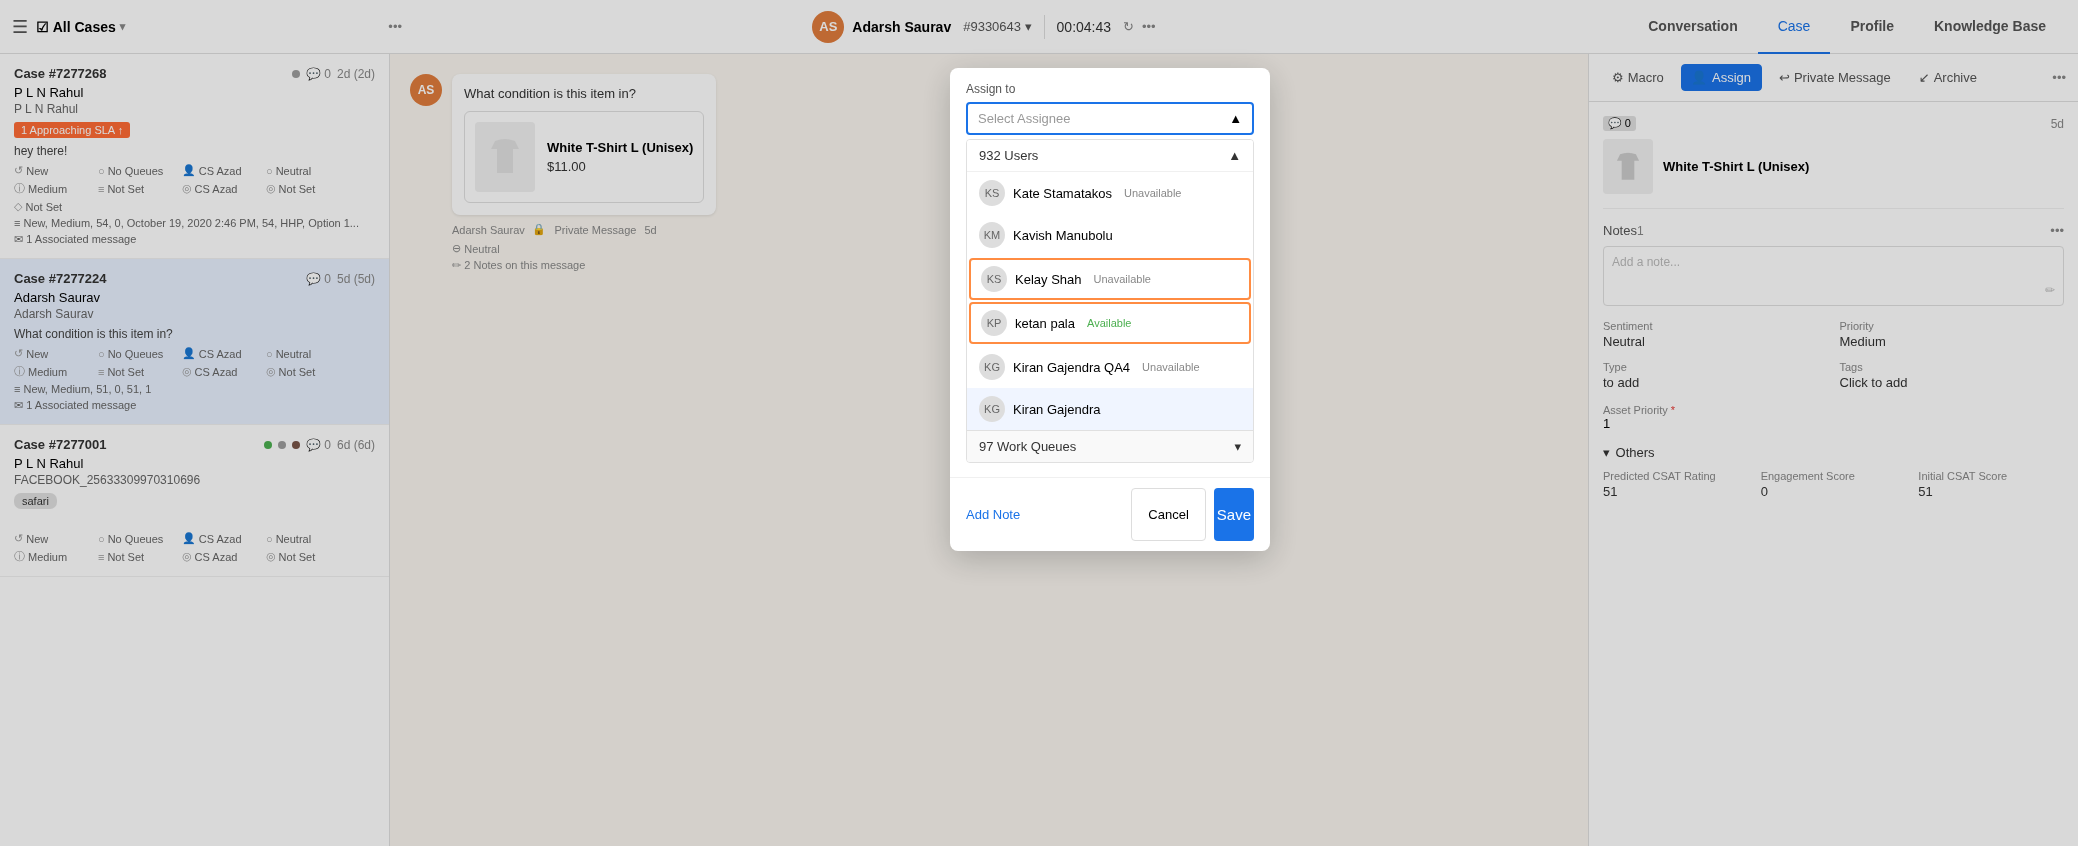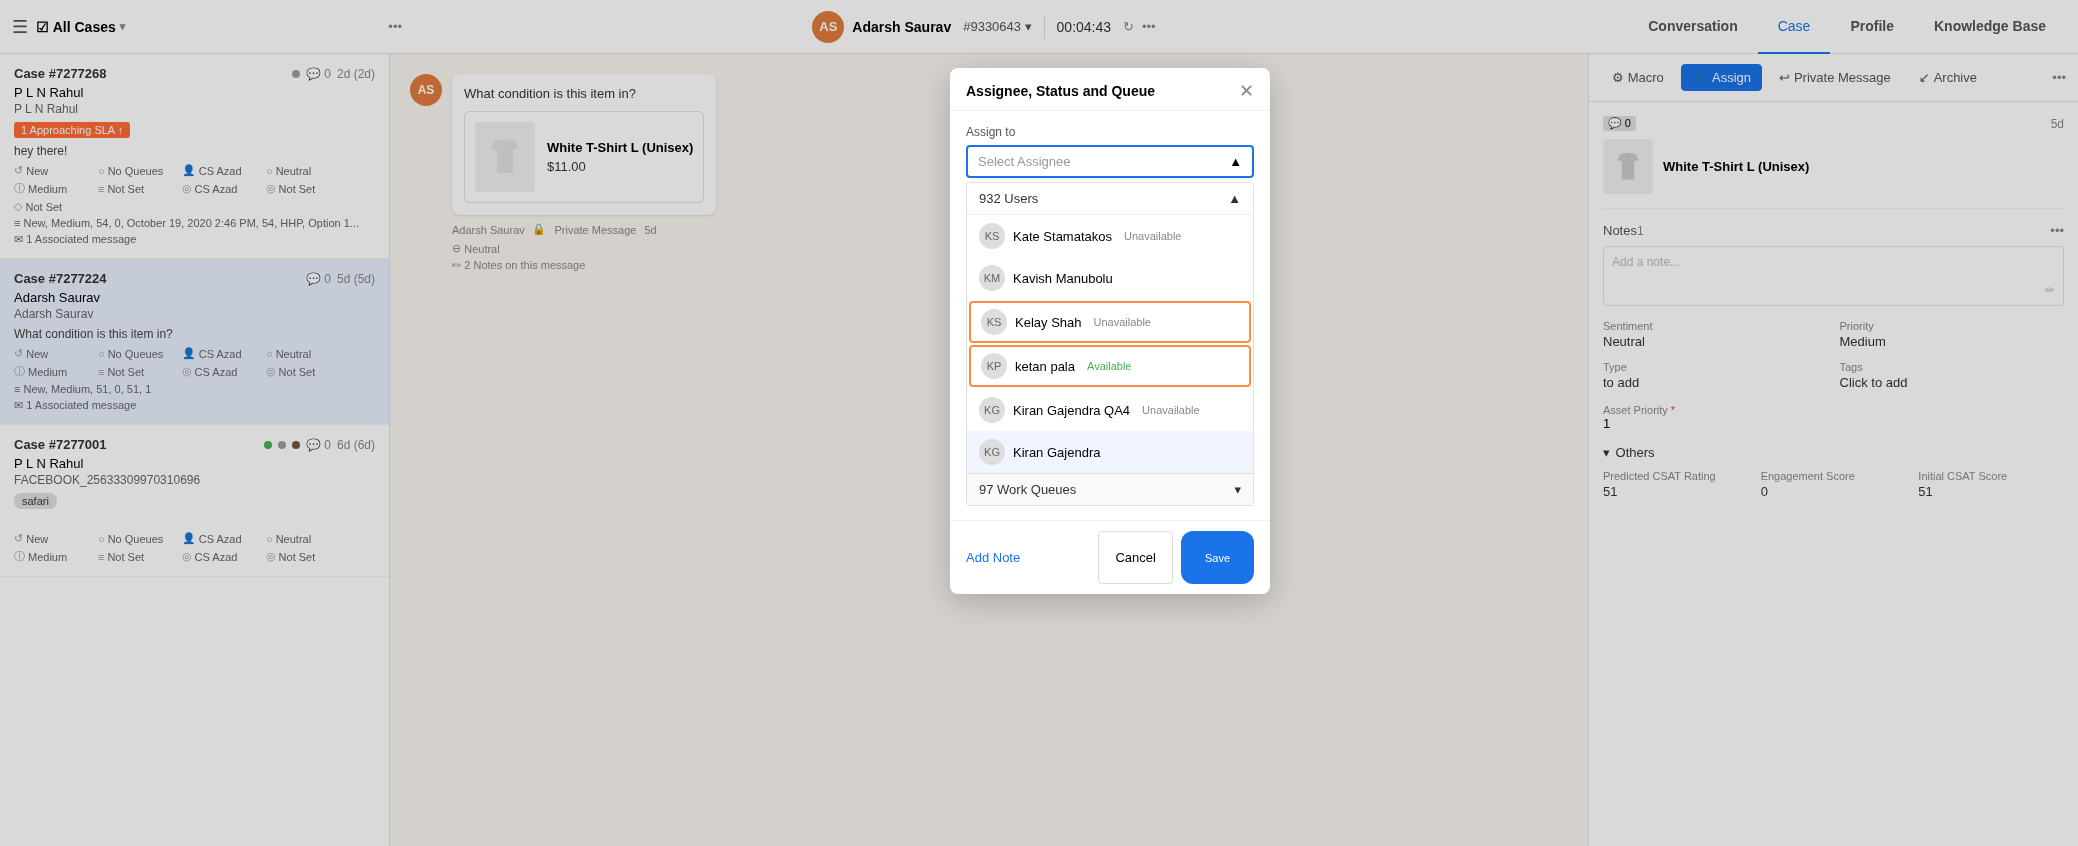--- a/index.html
+++ b/index.html
@@ -120,21 +120,21 @@
     .dropdown-item.highlighted { border: 2px solid #ff8c42; margin: 2px; border-radius: 4px; padding: 6px 10px; }
     .dropdown-item.selected-bg { background: #f0f5ff; }
     .user-avatar-sm { width: 26px; height: 26px; border-radius: 50%; background: #ddd; display: flex; align-items: center; justify-content: center; font-size: 11px; color: #666; flex-shrink: 0; }
     .user-name { font-weight: 500; }
     .status-badge { font-size: 11px; color: #888; margin-left: 4px; }
     .status-available { color: #4caf50; }
     .wq-section-header { display: flex; align-items: center; justify-content: space-between; padding: 8px 12px; background: #f9f9f9; font-size: 13px; color: #333; font-weight: 500; border-top: 1px solid #e0e0e0; cursor: pointer; }
     .modal-footer { display: flex; align-items: center; justify-content: space-between; padding: 10px 16px; border-top: 1px solid #f0f0f0; }
     .add-note-link { color: #1a73e8; font-size: 13px; cursor: pointer; }
     .btn-cancel { padding: 18px 16px; border: 1px solid #ddd; border-radius: 4px; background: #fff; cursor: pointer; font-size: 13px; }
-    .btn-save { padding: 6px 24px; border: none; border-radius: 12px; background: #1a73e8; color: #fff; cursor: pointer; font-size: 11px; font-weight: 500; }
+    .btn-save { padding: 6px 3px; border: none; border-radius: 4px; background: #1a73e8; color: #fff; cursor: pointer; font-size: 15px; font-weight: 500; }
     .top-msg-count { display: flex; align-items: center; gap: 3px; }
   </style>
 </head>
 <body>
 
 <div class="top-nav">
   <div class="nav-left">
     <span class="hamburger">☰</span>
     <div class="all-cases-btn">
       <span style="font-size:14px;">☑</span>
@@ -468,24 +468,20 @@
           <div class="val">51</div>
         </div>
       </div>
     </div>
   </div>
 
 </div>
 
 <div class="overlay">
   <div class="modal">
-    <div class="modal-header">
-      <span class="modal-title">Assignee, Status and Queue</span>
-      <span class="modal-close">✕</span>
-    </div>
     <div class="modal-body">
       <div class="modal-label">Assign to</div>
       <div class="select-input">
         <span class="select-placeholder">Select Assignee</span>
         <span>▲</span>
       </div>
       <div class="dropdown-list">
         <div class="dropdown-section-header">
           <span>932 Users</span>
           <span>▲</span>

